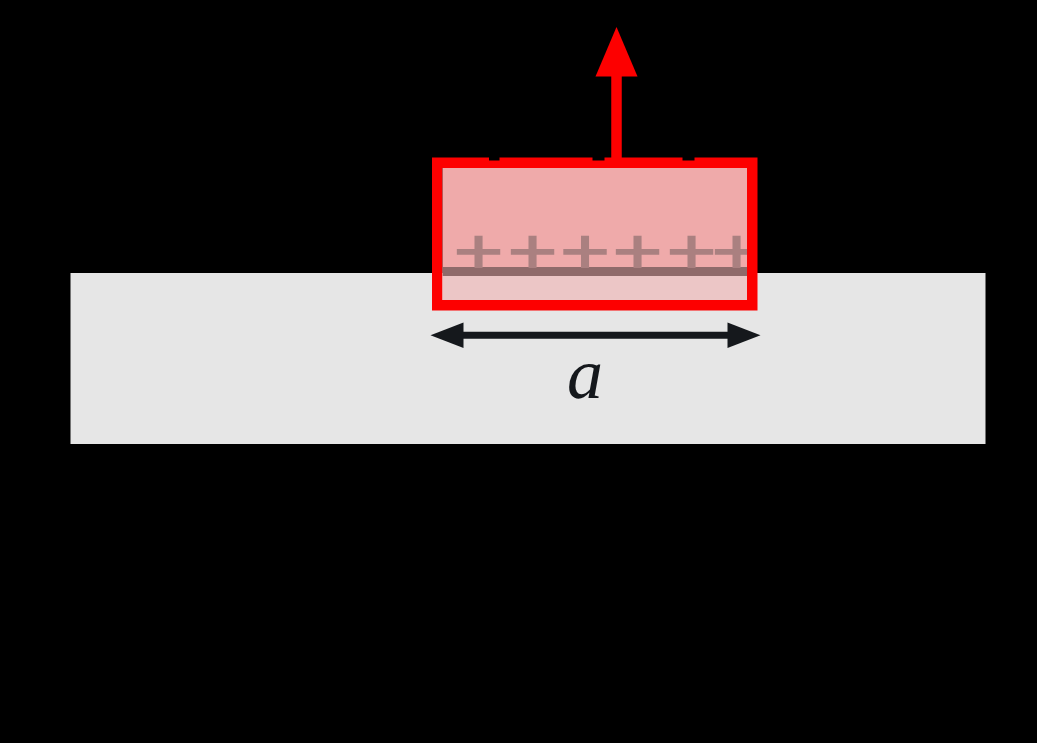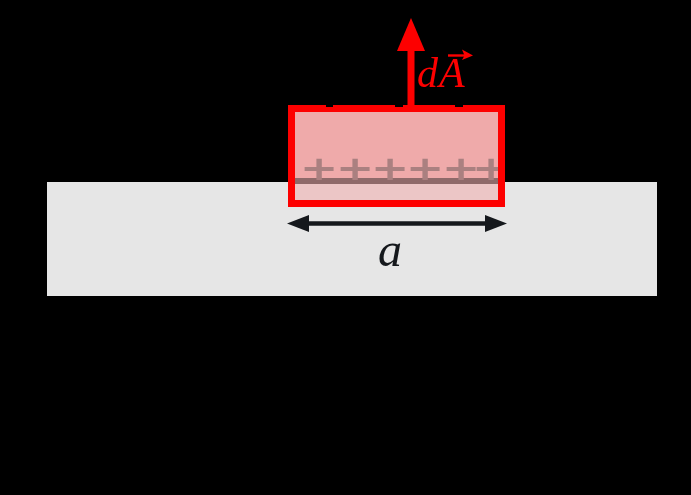--- a/index.html
+++ b/index.html
@@ -124,27 +124,20 @@
 
   <div class="tick t1"></div>
   <div class="tick t2"></div>
   <div class="tick t3"></div>
 
   <svg class="area-vector-svg" width="36" height="94" viewBox="0 0 36 94">
     <rect x="14.5" y="28" width="7" height="66" fill="#fd0000"></rect>
     <polygon points="18,2 4,35 32,35" fill="#fd0000"></polygon>
   </svg>
 
-  <div class="area-vector-label">
-    <span>dA</span>
-    <svg class="overarrow-svg" width="25" height="11" viewBox="0 0 25 11">
-      <line x1="0" y1="6.5" x2="19" y2="6.5" stroke="#fd0000" stroke-width="2.4"></line>
-      <polygon points="25,6.5 14,0.5 16.5,6.5 14,11" fill="#fd0000"></polygon>
-    </svg>
-  </div>
 
   <svg class="dim-arrow-svg" width="228" height="23" viewBox="0 0 228 23">
     <line x1="20" y1="11.5" x2="208" y2="11.5" stroke="#15181c" stroke-width="4.6"></line>
     <polygon points="4,11.5 26,3 26,20" fill="#15181c"></polygon>
     <polygon points="224,11.5 202,3 202,20" fill="#15181c"></polygon>
   </svg>
 
   <div class="width-label">a</div>
 
 </div>

